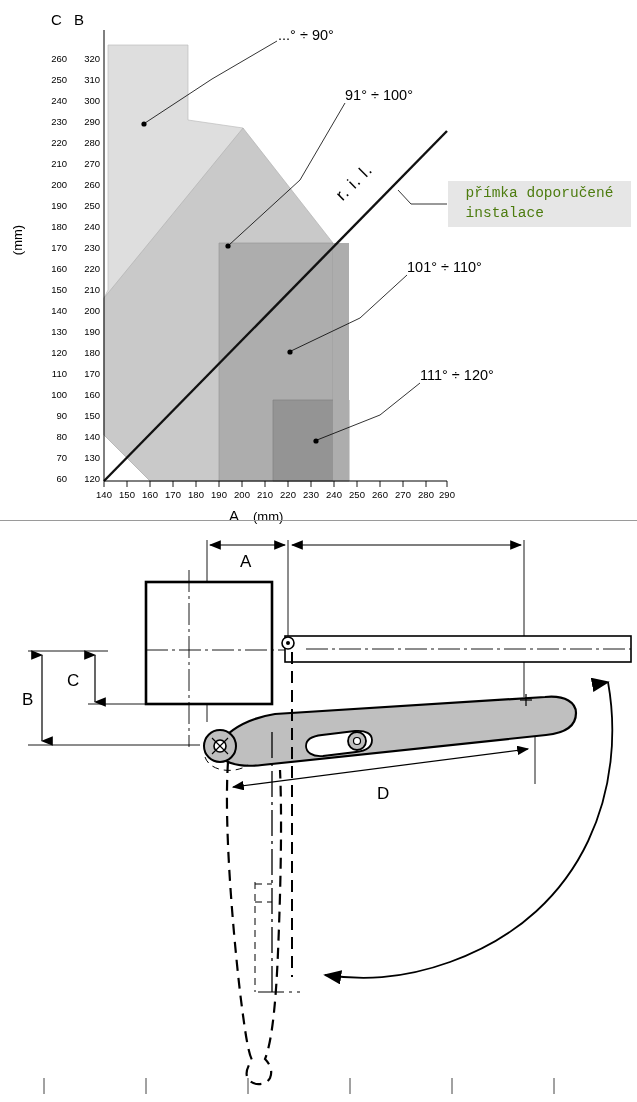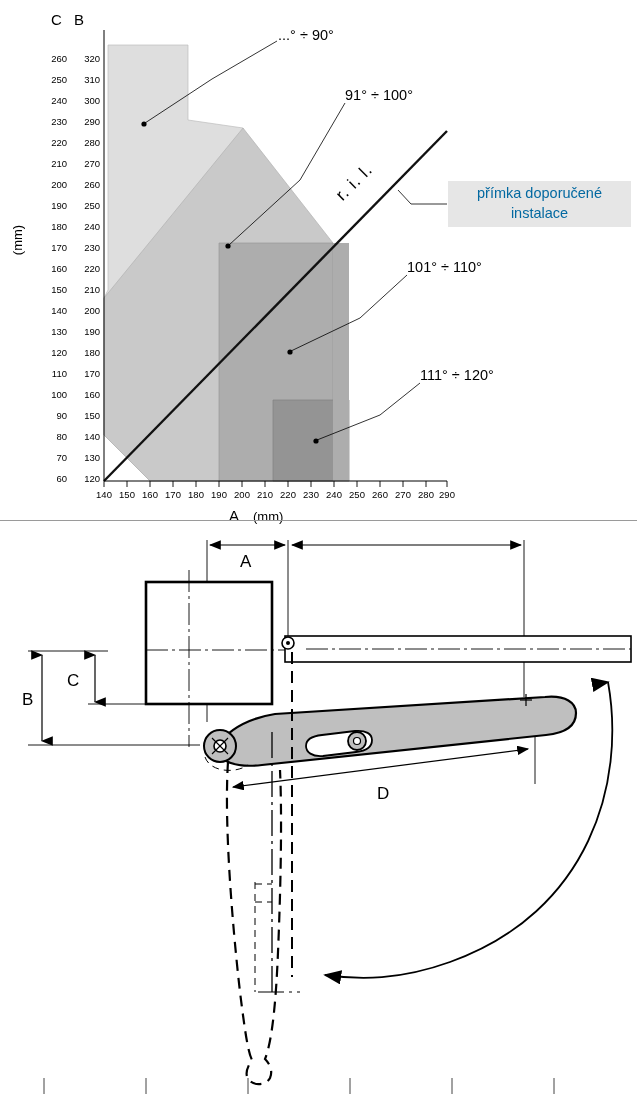--- a/index.html
+++ b/index.html
@@ -66,24 +66,24 @@
   .legend-box {
     position: absolute;
     left: 448px;
     top: 181px;
     width: 183px;
     height: 46px;
     background: #e6e6e6;
     display: flex;
     align-items: center;
     justify-content: center;
-    text-align: center;
     font-size: 14.5px;
     line-height: 1.35;
-    color: #0369a1;
+    color: #4d7c0f;
+    font-family: Liberation Mono, monospace;
   }
   
   #drawing-panel {
     position: absolute;
     left: 0; top: 522px;
     width: 637px;
     height: 580px;
   }
   #drawing-svg {
     position: absolute;

